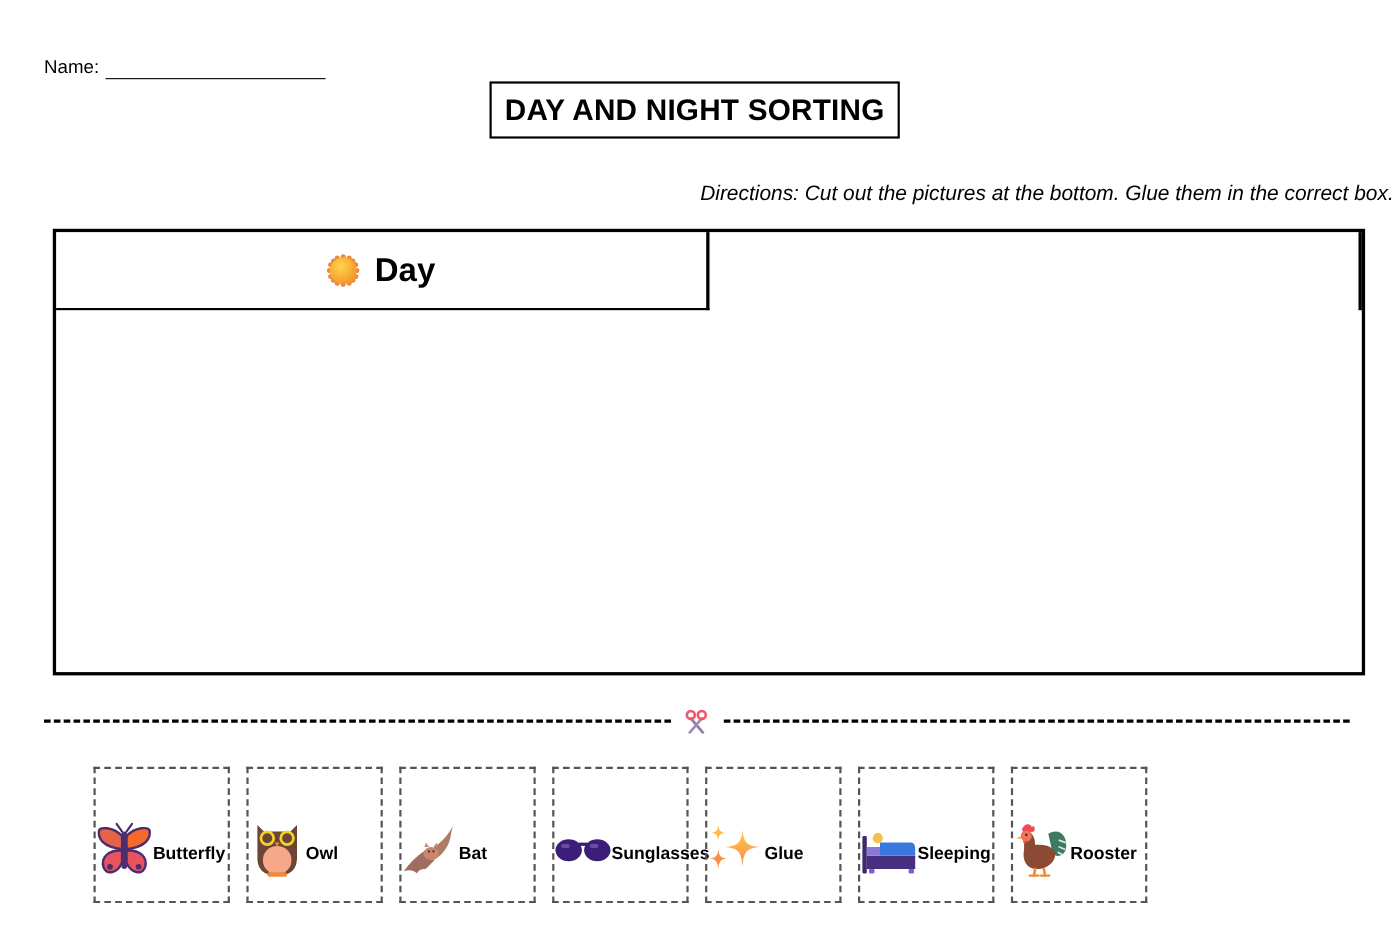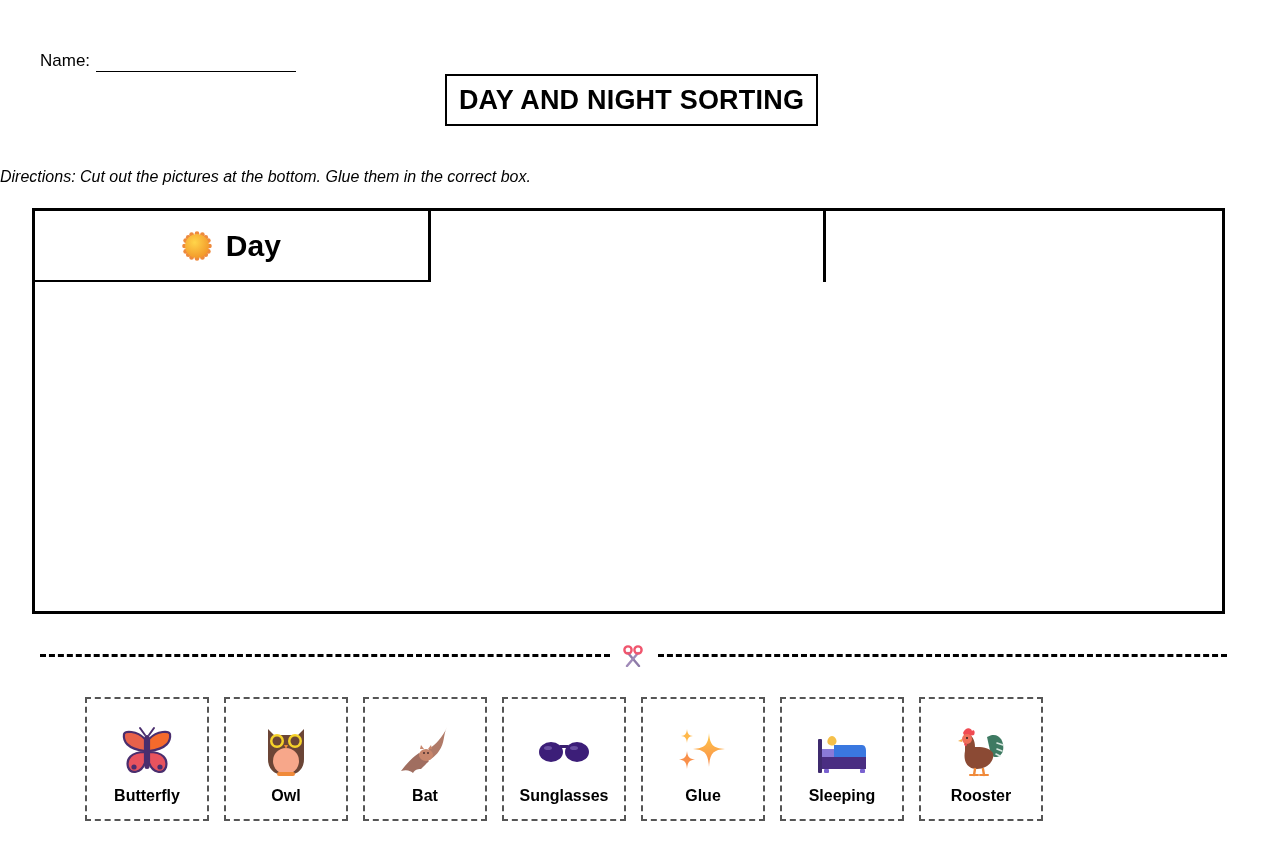--- a/index.html
+++ b/index.html
@@ -53,35 +53,35 @@
       justify-content: center;
       font-weight: bold;
       font-size: 27px;
       letter-spacing: 0.2px;
     }
     .directions {
       position: absolute;
       top: 166px;
       left: 0;
       width: 1267px;
-      text-align: left;
+      text-align: right;
       font-style: italic;
-      font-size: 16px;
+      font-size: 19px;
       line-height: 22px;
     }
     .sort-table {
       position: absolute;
       top: 208px;
-      left: 32px;
+      left: 48px;
       width: 1193px;
       height: 406px;
       border: 3px solid #000;
       box-sizing: border-box;
       display: grid;
-      grid-template-columns: 1fr 1fr 1fr;
+      grid-template-columns: 1fr 1fr;
       grid-template-rows: 71px 1fr;
     }
     .col-head {
       display: flex;
       align-items: center;
       justify-content: center;
       font-weight: bold;
       font-size: 30px;
       border-bottom: 2px solid #000;
       gap: 14px;
@@ -122,21 +122,20 @@
       left: 85px;
       display: flex;
       gap: 15px;
     }
     .card {
       width: 124px;
       height: 124px;
       box-sizing: border-box;
       border: 2px dashed #555;
       display: flex;
-      flex-direction: column;
       align-items: center;
       justify-content: flex-start;
       padding-top: 26px;
     }
     .card .pic {
       width: 52px;
       height: 52px;
       display: flex;
       align-items: center;
       justify-content: center;

